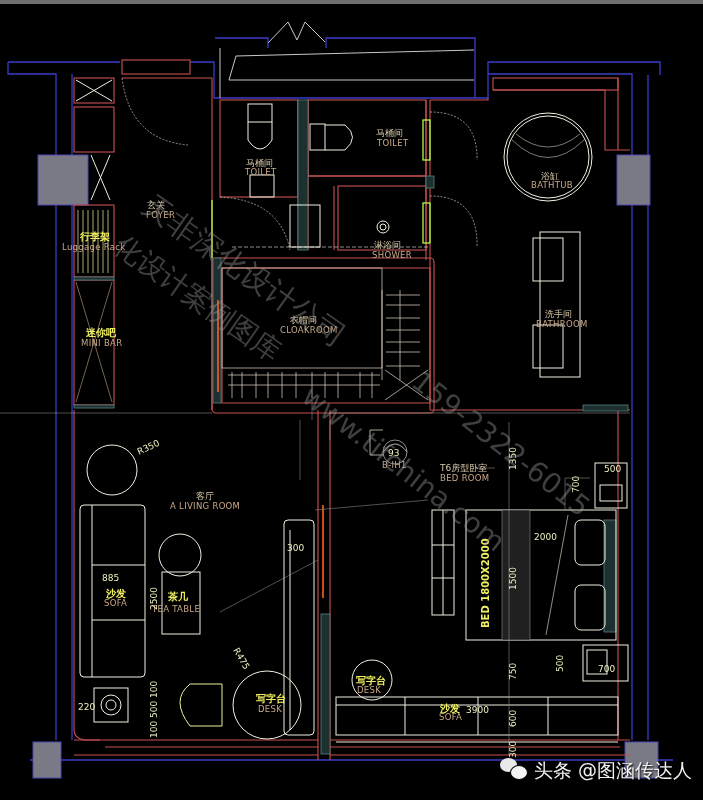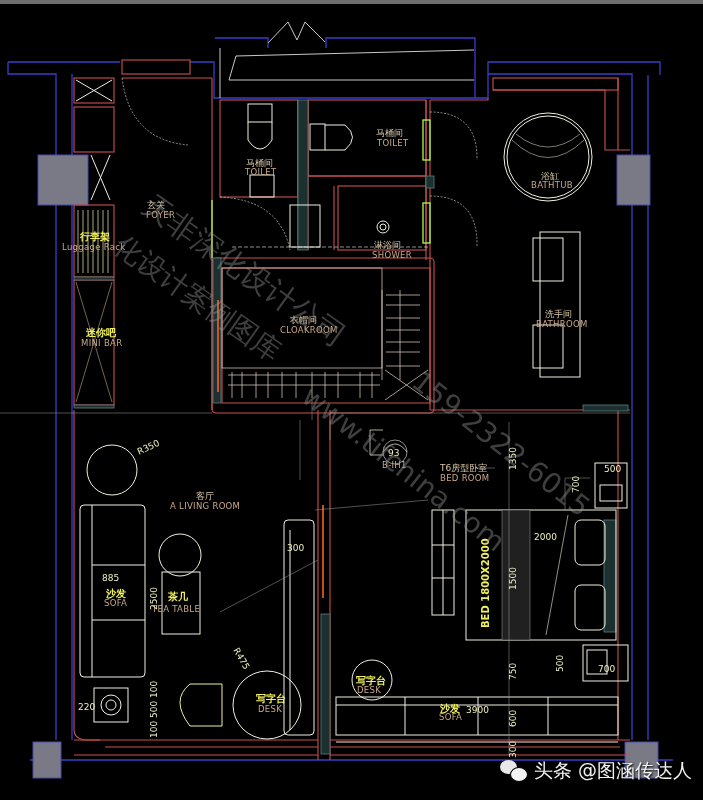--- a/index.html
+++ b/index.html
@@ -4,21 +4,21 @@
   <style>
     html, body { margin: 0; padding: 0; background: #000; }
     body { width: 703px; height: 800px; position: relative; overflow: hidden; font-family: "DejaVu Sans", sans-serif; }
     .topbar { position: absolute; left: 0; top: 0; width: 703px; height: 4px; background: #6e6e6e; }
     svg.plan { position: absolute; left: 0; top: 0; }
     .lbl-cn { font-family: "DejaVu Sans", sans-serif; font-size: 9px; fill: #d8c8a8; }
     .lbl-cn-y { font-family: "DejaVu Sans", sans-serif; font-size: 10px; font-weight: bold; fill: #f0f060; }
     .lbl-en { font-family: "DejaVu Sans", sans-serif; font-size: 8.5px; fill: #c8a888; letter-spacing: 0.3px; }
     .dim { font-family: "DejaVu Sans", sans-serif; font-size: 9px; fill: #f0f0c0; }
     .wm { font-family: "DejaVu Sans", sans-serif; fill: rgba(150,150,150,0.42); }
-    .wechat { position: absolute; left: 500px; top: 758px; display: flex; align-items: center; gap: 6px; }
+    .wechat { position: absolute; left: 500px; top: 758px; display: flex; gap: 6px; }
     .wechat-icon { width: 28px; height: 22px; position: relative; }
     .wechat-icon .b1 { position: absolute; left: 0; top: 0; width: 17px; height: 14px; border-radius: 50%; background: #e8e8e8; }
     .wechat-icon .b2 { position: absolute; left: 10px; top: 7px; width: 16px; height: 13px; border-radius: 50%; background: #f4f4f4; border: 1px solid #000; }
     .wechat-text { color: #f2f2f2; font-size: 19px; font-family: "DejaVu Sans", sans-serif; text-shadow: 1px 1px 2px #000; white-space: nowrap; }
   </style>
 </head>
 <body>
 
 <div class="topbar"></div>
 

